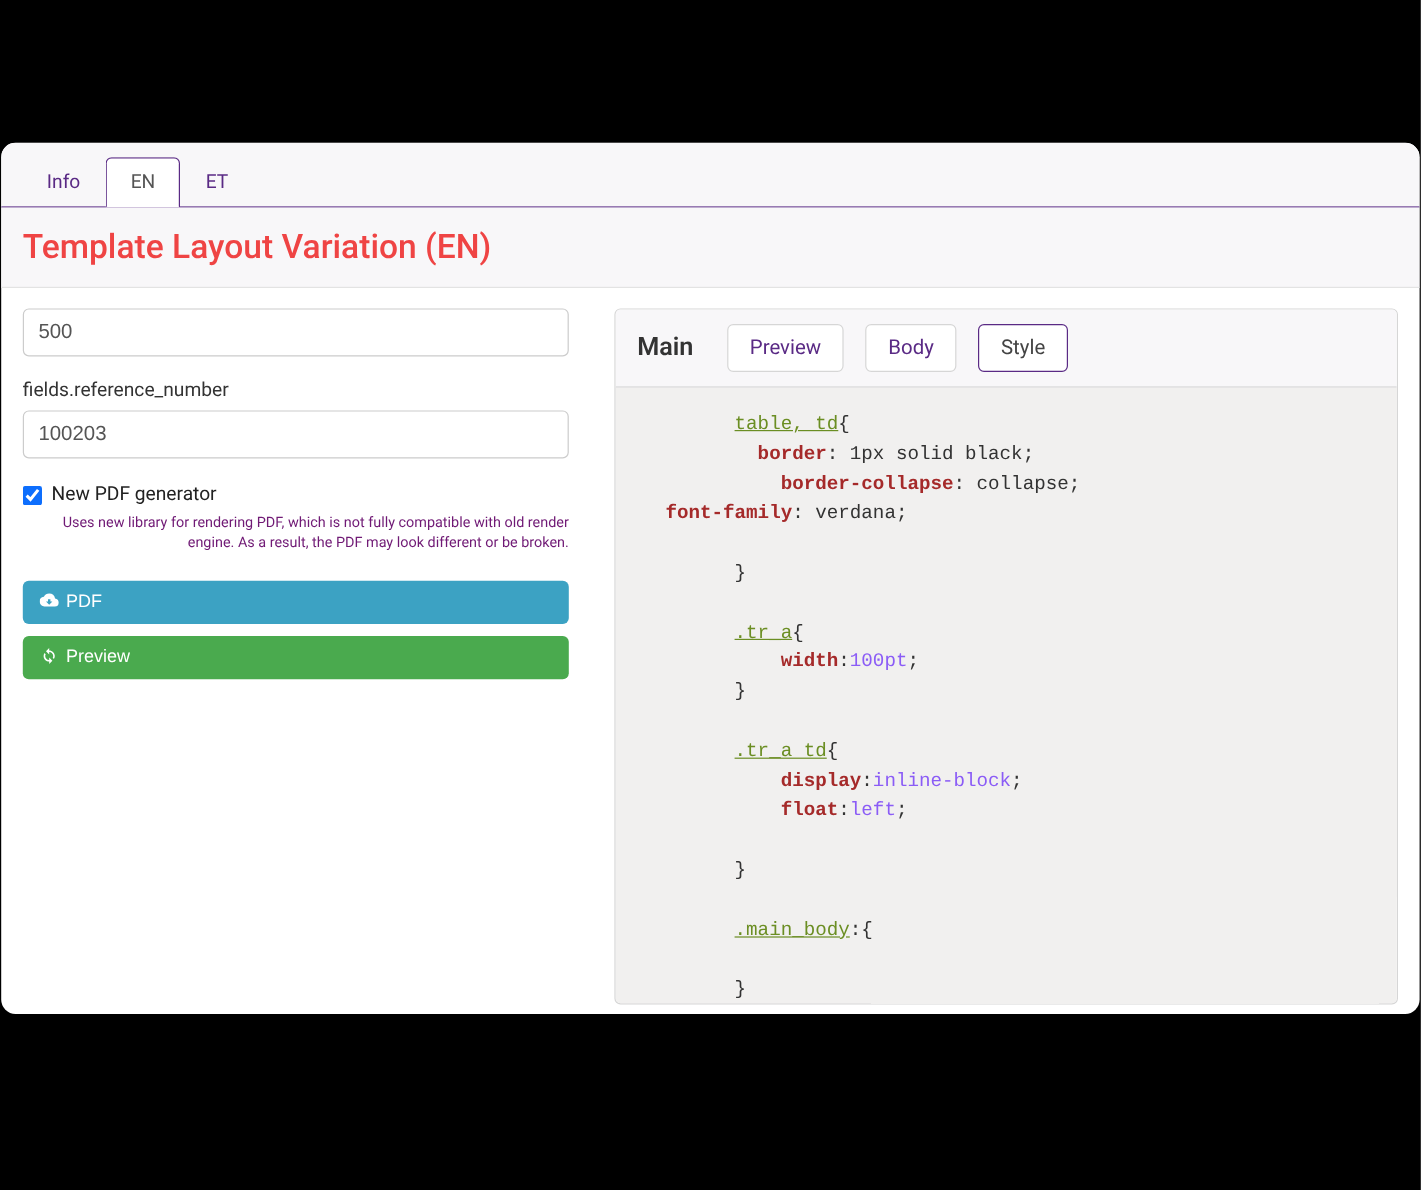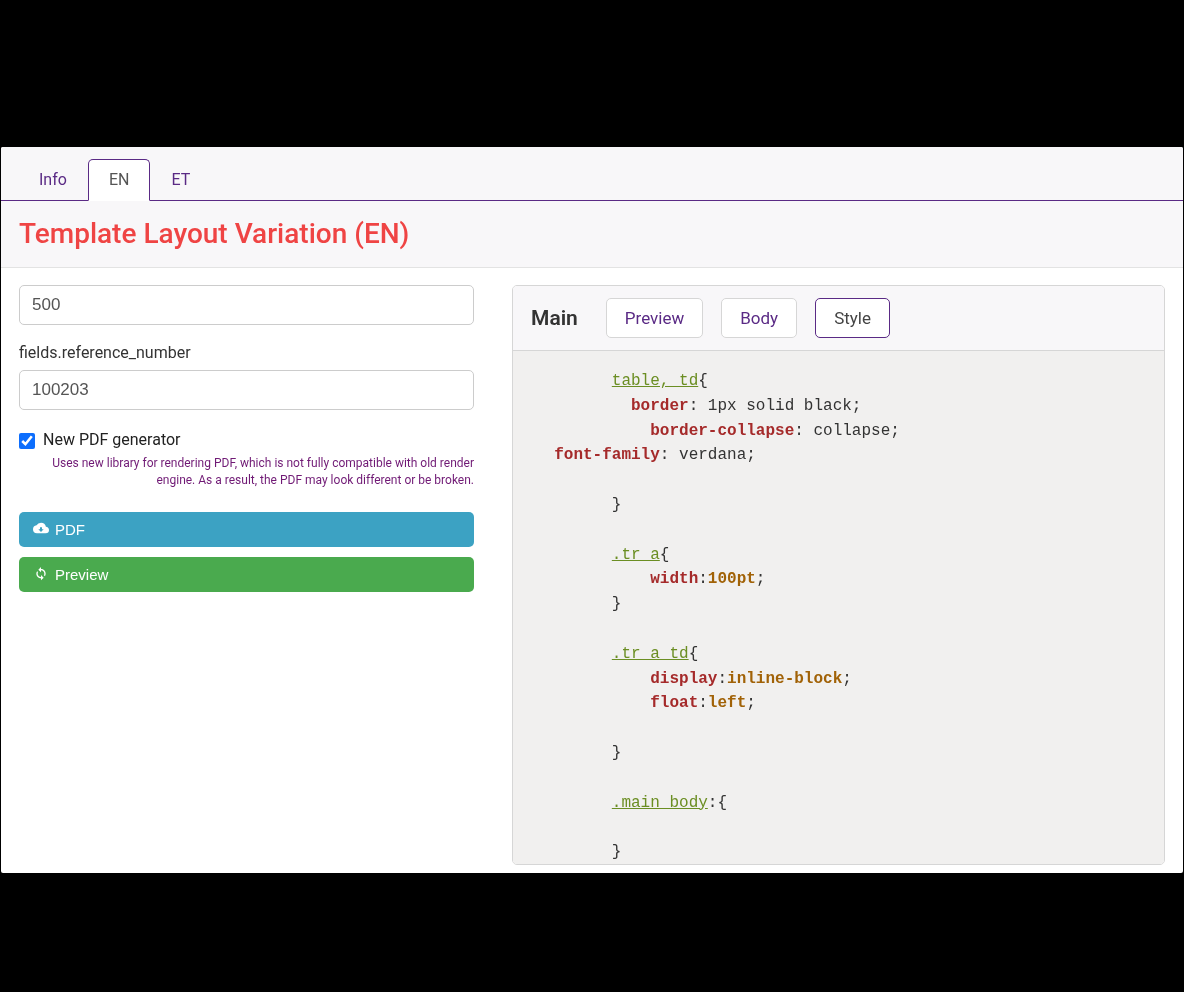--- a/index.html
+++ b/index.html
@@ -5,26 +5,26 @@
     * { box-sizing: border-box; margin: 0; padding: 0; }
     body {
       font-family: -apple-system, BlinkMacSystemFont, "Segoe UI", Roboto, "Helvetica Neue", Arial, sans-serif;
       background: #000;
       width: 1184px;
       height: 992px;
       position: relative;
     }
     .window {
       position: absolute;
-      top: 147px;
+      top: 119px;
       left: 1px;
       width: 1182px;
       height: 726px;
       background: #fff;
-      border-radius: 2px;
+      border-radius: 12px;
       box-shadow: 0 8px 25px rgba(0,0,0,0.35);
       overflow: hidden;
     }
     .top-tabs {
       display: flex;
       align-items: flex-end;
       background: #f8f7f9;
       padding-left: 17px;
       padding-top: 11px;
       border-bottom: 1px solid #5a2a85;
@@ -182,21 +182,21 @@
       font-size: 16px;
       line-height: 1.55;
       color: #333;
       overflow: auto;
       white-space: pre;
     }
     .tok-sel { color: #6b8e23; text-decoration: underline; }
     .tok-prop { color: #a52a2a; font-weight: bold; }
     .tok-punc { color: #333; }
     .tok-val { color: #333; font-weight: 500; }
-    .tok-valb { color: #a16207; font-weight: 700; }
+    .tok-valb { color: #8b5cf6; font-weight: 400; }
   </style>
 </head>
 <body>
 
 <div class="window">
 
   <div class="top-tabs">
     <div class="top-tab">Info</div>
     <div class="top-tab active">EN</div>
     <div class="top-tab">ET</div>

